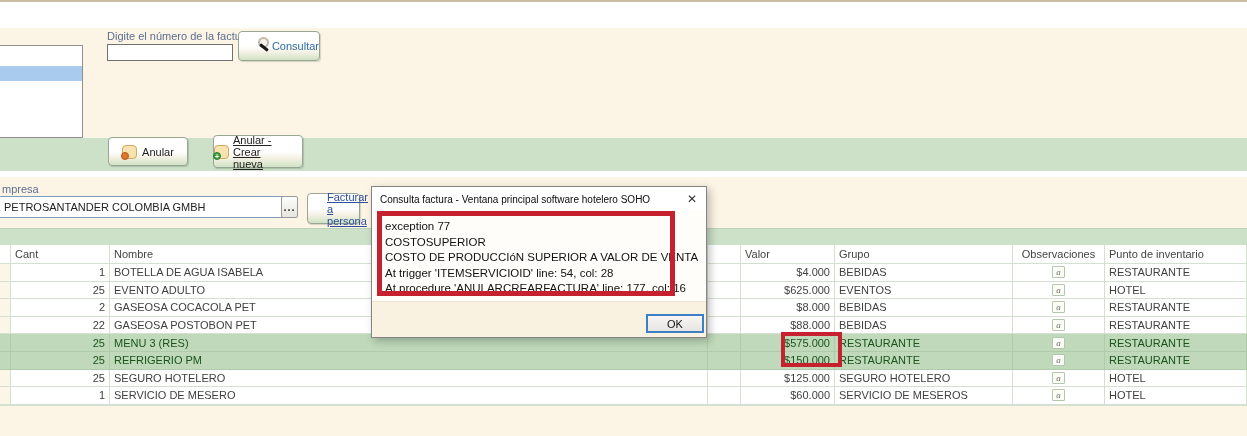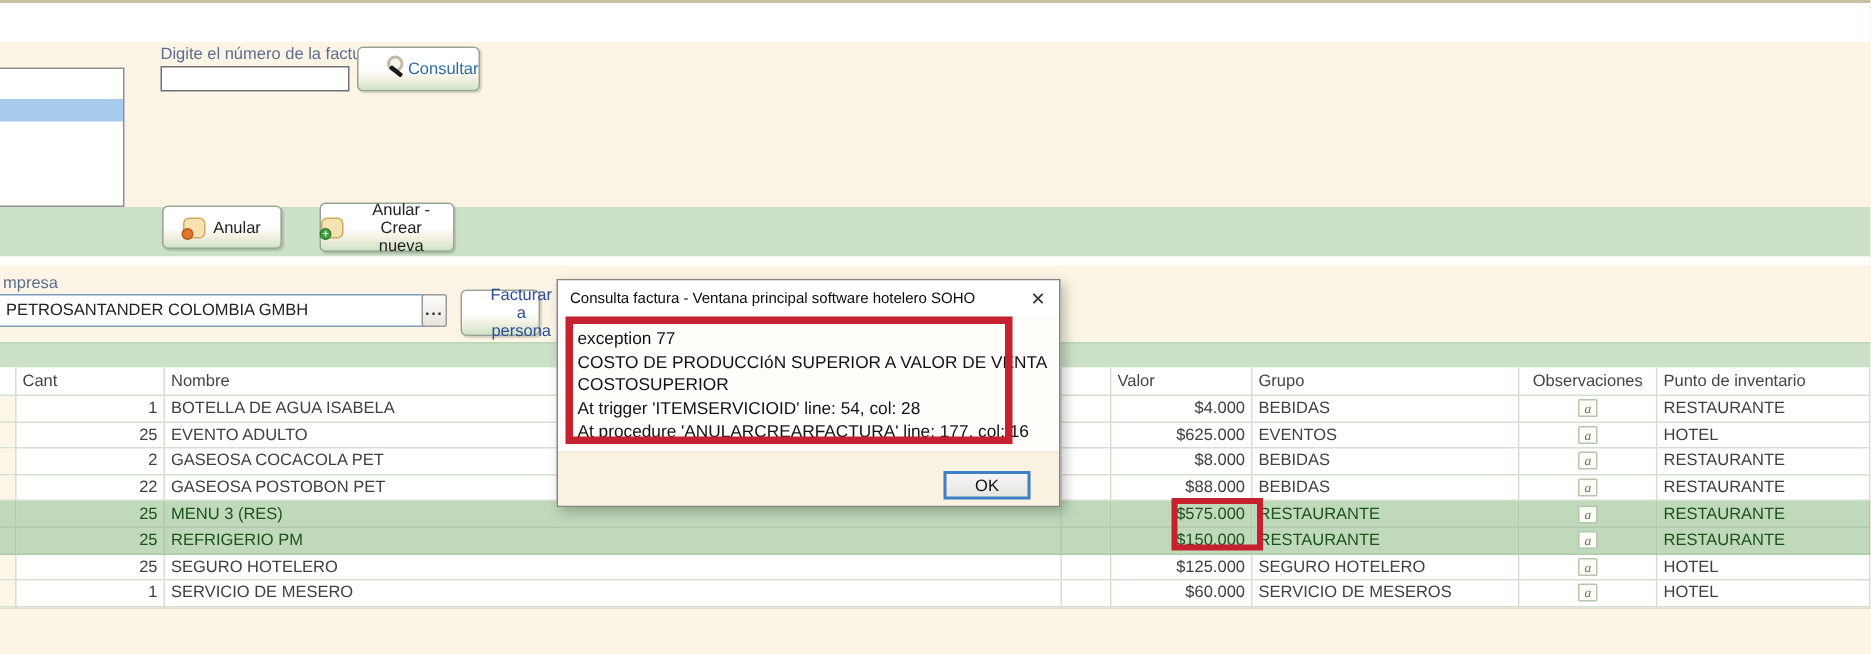--- a/index.html
+++ b/index.html
@@ -27,21 +27,21 @@
   .empresa-input { left:-4px; top:196px; width:287px; height:22px; border:1px solid #7F9DB9; font:11px "Liberation Sans",sans-serif; padding:0 7px; color:#222; }
 
   
   .soft-btn { border:1px solid #98A595; border-radius:4px;
     background:linear-gradient(#FFFFFF 50%, #F4F1E4 72%, #CFE3C4 100%);
     box-shadow:1px 1px 1px rgba(0,0,0,0.15);
     display:flex; align-items:center; justify-content:center; cursor:default; font-size:11px; }
   .consultar-btn { left:238px; top:31px; width:82px; height:30px; color:#2E6DA4; gap:4px; justify-content:flex-start; padding-left:17px; }
   .anular-btn { left:108px; top:137px; width:80px; height:29px; gap:5px; color:#222; }
   .anular-crear-btn { left:213px; top:135px; width:90px; height:33px; gap:4px; color:#222; }
-  .btn-2line { text-align:center; line-height:12px; }
+  .btn-2line { line-height:12px;text-decoration:underline; }
   .browse-btn { left:281px; top:196px; width:17px; height:22px; border:1px solid #9A9A9A; border-radius:2px;
     background:linear-gradient(#FDFDFD,#E6E4DC); display:flex; align-items:center; justify-content:center; color:#333; font-weight:bold; letter-spacing:1px; }
   .facturar-btn { left:307px; top:193px; width:53px; height:31px; color:#2D4E9C;padding-left:28px; }
 
   
   .mag-icon { position:relative; width:18px; height:18px; display:inline-block; }
   .mag-icon .lens { position:absolute; left:2px; top:0; width:11px; height:11px; border:2px solid #C2BAA8; border-radius:50%; background:#F7F4EC; }
   .mag-icon .handle { position:absolute; left:3px; top:9px; width:10px; height:3px; background:#1A1A1A; transform:rotate(38deg); border-radius:1px; }
   .inv-icon { position:relative; width:15px; height:14px; display:inline-block; background:#F7E3B2; border:1px solid #D2A95F; border-radius:4px; }
   .inv-icon .badge { position:absolute; width:8px; height:8px; border-radius:50%; bottom:-2px; font:bold 7px "Liberation Sans",sans-serif; color:#fff; line-height:8px; text-align:center; }
@@ -75,21 +75,21 @@
   .obs-icon { display:inline-block; width:13px; height:12px; background:#FDFDF8; border:1px solid #B5C6AE; border-radius:1px;
     font:italic 9px "Liberation Serif",serif; color:#6E6E66; line-height:11px; text-align:center; }
 
   
   .dialog { left:371px; top:186px; width:336px; height:152px; background:#FEFDF9; border:1px solid #848484; box-shadow:3px 3px 8px rgba(0,0,0,0.25); z-index:10; }
   .dlg-titlebar { position:absolute; left:0; top:0; width:100%; height:24px; background:#FFFFFF; display:flex; align-items:center; }
   .dlg-title { padding-left:8px; font-size:10px; color:#0A0A0A; flex:1; white-space:nowrap; }
   .dlg-close { width:28px; height:24px; display:flex; align-items:center; justify-content:center; color:#333; font-size:12px; }
   .dlg-lines { position:absolute; left:13px; top:32px; line-height:15.6px; font-size:11.5px; color:#121212; white-space:nowrap; }
   .dlg-footer { position:absolute; left:0; bottom:0; width:100%; height:36px; background:#F9F2E1; border-top:1px solid #EFE6CF; }
-  .ok-btn { position:absolute; left:257px; top:127px; width:58px; height:19px; border:2px solid #3C7FC4;
+  .ok-btn { position:absolute; left:274px; top:127px; width:58px; height:19px; border:2px solid #3C7FC4;
     background:linear-gradient(#F7F6F4,#E7E5E1); display:flex; align-items:center; justify-content:center; color:#111; font-size:11px; z-index:11; }
 
   
   .anno { border:5px solid #C5212E; background:transparent; z-index:20; }
   .anno-dialog { left:377px; top:211px; width:298px; height:85px; }
   .anno-valor  { left:781px; top:332px; width:61px; height:35px; border-width:4px; }
 </style>
 </head>
 <body>
 
@@ -250,22 +250,22 @@
     </div>
 </div>
 
 <div class="abs dialog">
   <div class="dlg-titlebar">
     <span class="dlg-title">Consulta factura - Ventana principal software hotelero SOHO</span>
     <span class="dlg-close">✕</span>
   </div>
   <div class="dlg-lines">
     <div>exception 77</div>
+    <div>COSTOSUPERIOR</div>
     <div>COSTO DE PRODUCCIóN SUPERIOR A VALOR DE VENTA</div>
-    <div>COSTOSUPERIOR</div>
     <div>At trigger 'ITEMSERVICIOID' line: 54, col: 28</div>
     <div>At procedure 'ANULARCREARFACTURA' line: 177, col: 16</div>
   </div>
   <div class="dlg-footer"></div>
   <div class="ok-btn">OK</div>
 </div>
 
 <div class="abs anno anno-dialog"></div>
 <div class="abs anno anno-valor"></div>
 

